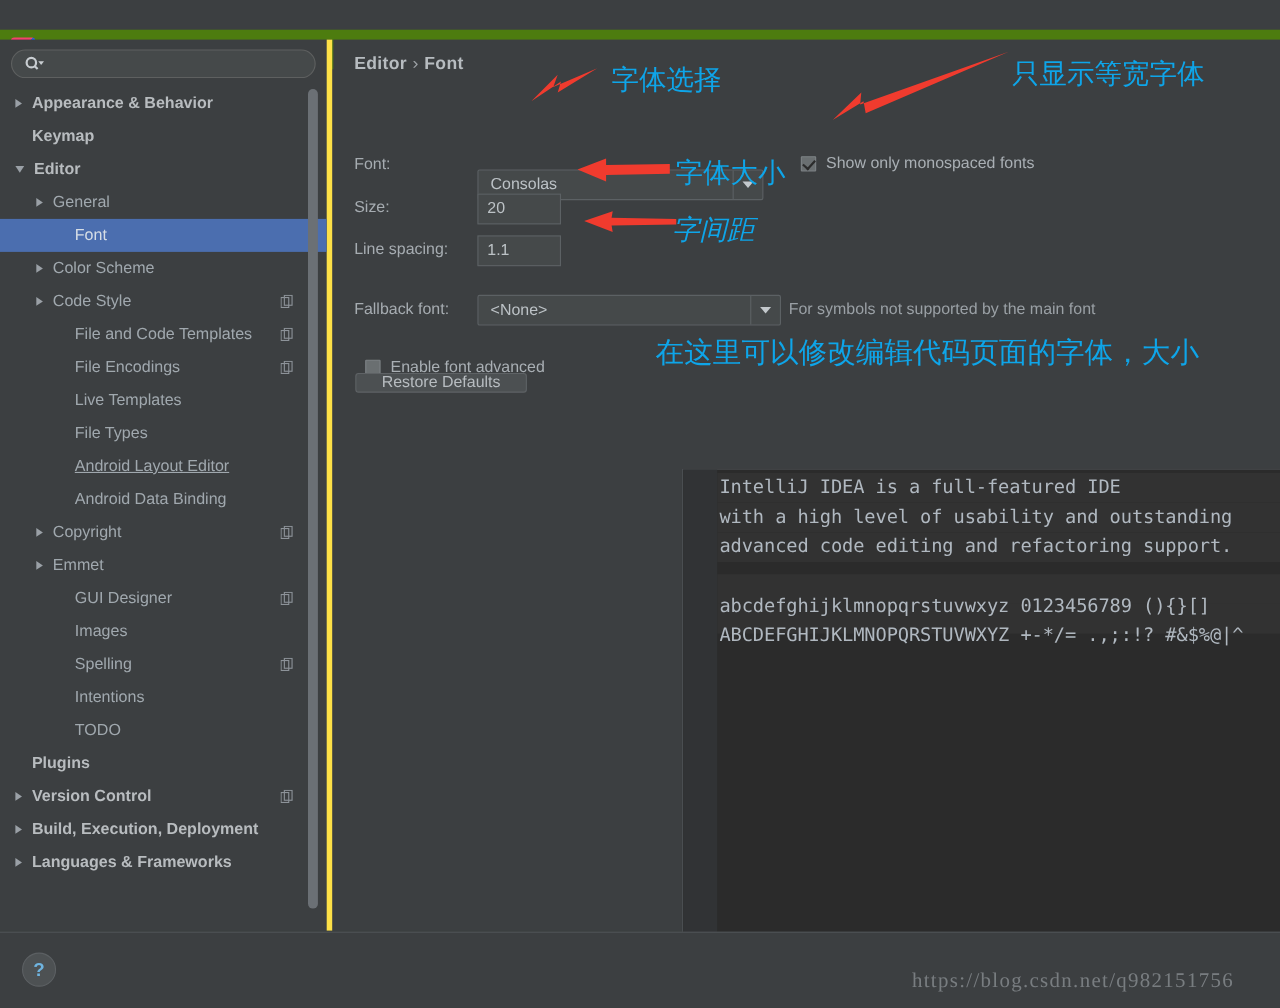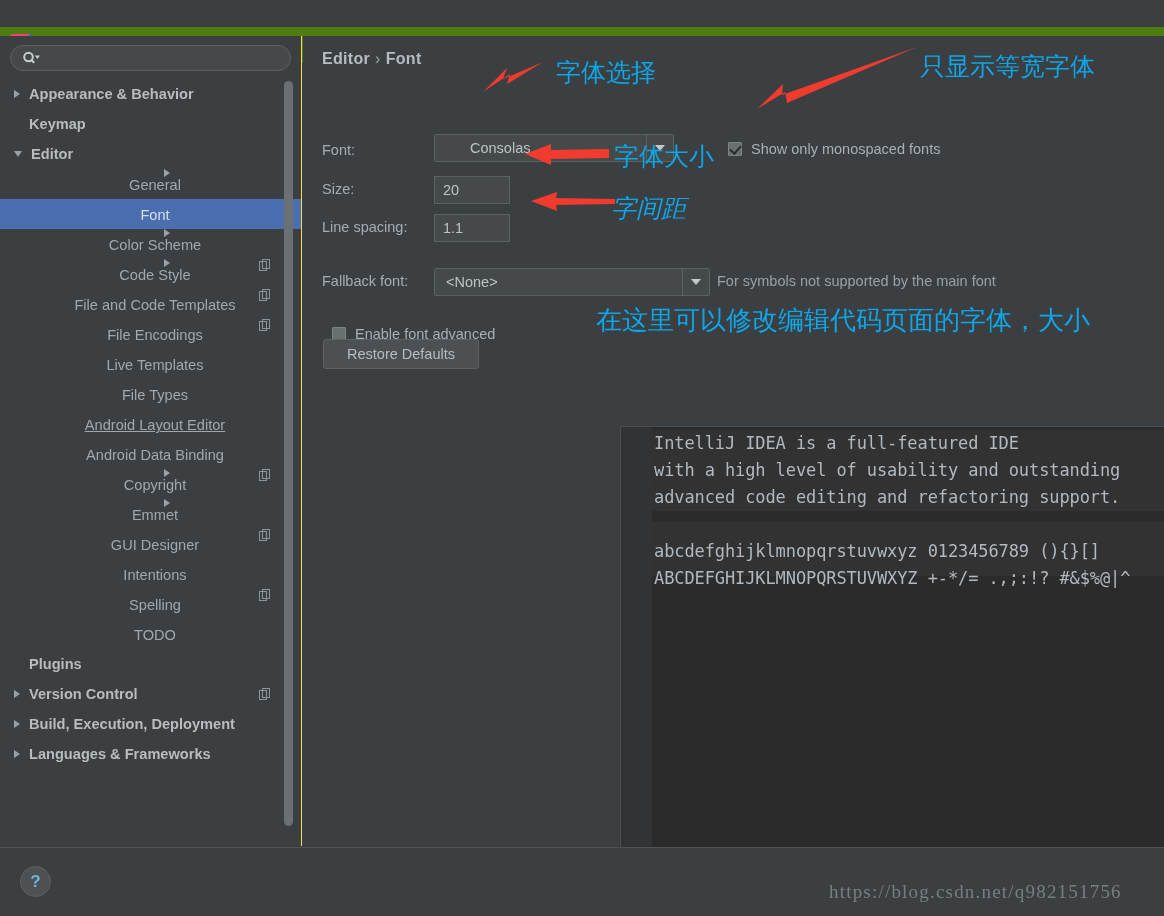--- a/index.html
+++ b/index.html
@@ -47,21 +47,21 @@
     display: flex; align-items: center; justify-content: center;
     color: #ffffff; font-size: 21px; line-height: 1;
     cursor: pointer;
   }
 
   
   .sidebar {
     position: absolute; left: 0; top: 36px;
     width: 302px; height: 810px;
     background: #3c3f41;
-    border-right: 1px solid #fde047;
+    border-right: 5px solid #fde047;
     overflow: hidden;
   }
   .search-wrap { padding: 9px 10px 6px 10px; }
   .search-box {
     height: 26px; border: 1px solid #5e6060; border-radius: 13px;
     background: #45494a; display: flex; align-items: center;
     padding-left: 11px; cursor: text;
   }
   .search-icon { display: flex; align-items: center; }
   .search-icon svg { display: block; }
@@ -71,21 +71,21 @@
     font-family: "Liberation Sans", sans-serif; width: 200px;
   }
 
   .tree { position: relative; padding-top: 2px; }
   .tree-row {
     height: 30px; display: flex; align-items: center;
     color: #a9b7c6; font-size: 14.6px; position: relative;
     cursor: default; white-space: nowrap;
   }
   .tree-row.top    { color: #b8bcbf; font-weight: bold; }
-  .tree-row.child  { color: #a0a8ae; flex-direction: column; }
+  .tree-row.child  { color: #a0a8ae; }
   .tree-row.sel    { background: #4b6eaf; }
   .tree-row.sel .tree-label { color: #d6dee6; }
   .arrow {
     width: 0; height: 0; flex: none;
     border-left: 6px solid #9aa0a6;
     border-top: 4.5px solid transparent;
     border-bottom: 4.5px solid transparent;
   }
   .arrow.down {
     border-left: 4.5px solid transparent;
@@ -166,21 +166,21 @@
     border: solid #2b2b2b; border-width: 0 2px 2px 0;
     transform: rotate(42deg);
   }
   .cbox.empty { background: #6a6f71; }
   .cblabel { color: #a9afb4; font-size: 14.5px; margin-left: 9px; }
 
   .hint {
     position: absolute; color: #9aa0a5; font-size: 14.5px;
   }
   .btn {
-    position: absolute; height: 30px;
+    position: absolute; height: 18px;
     background: #4c5052; border: 1px solid #5e6265; border-radius: 3px;
     color: #b7bcc0; font-size: 14.5px;
     display: flex; align-items: center; justify-content: center;
     cursor: pointer; font-family: "Liberation Sans", sans-serif;
   }
 
   
   .preview {
     position: absolute; left: 317px; top: 390px;
     width: 828px; height: 441px;
@@ -343,31 +343,35 @@
           <span class="tree-label" style="margin-left: 9px;">GUI Designer</span>
           <span class="copy-badge">
             <svg width="12" height="12" viewBox="0 0 12 12">
               <rect x="0.5" y="2.5" width="7" height="9" fill="none" stroke="#8d9399"></rect>
               <rect x="3.5" y="0.5" width="7" height="9" fill="none" stroke="#8d9399"></rect>
             </svg>
           </span>
         </div>
         <div class="tree-row child">
           <i class="arrow hidden" style="margin-left: 53px;"></i>
+          <span class="tree-label" style="margin-left: 9px;">Images</span>
+        </div>
+        <div class="tree-row child">
+          <i class="arrow hidden" style="margin-left: 53px;"></i>
+          <span class="tree-label" style="margin-left: 9px;">Spelling</span>
+          <span class="copy-badge">
+            <svg width="12" height="12" viewBox="0 0 12 12">
+              <rect x="0.5" y="2.5" width="7" height="9" fill="none" stroke="#8d9399"></rect>
+              <rect x="3.5" y="0.5" width="7" height="9" fill="none" stroke="#8d9399"></rect>
+            </svg>
+          </span>
+        </div>
+        <div class="tree-row child">
+          <i class="arrow hidden" style="margin-left: 53px;"></i>
           <span class="tree-label" style="margin-left: 9px;">Intentions</span>
-        </div>
-        <div class="tree-row child">
-          <i class="arrow hidden" style="margin-left: 53px;"></i>
-          <span class="tree-label" style="margin-left: 9px;">Spelling</span>
-          <span class="copy-badge">
-            <svg width="12" height="12" viewBox="0 0 12 12">
-              <rect x="0.5" y="2.5" width="7" height="9" fill="none" stroke="#8d9399"></rect>
-              <rect x="3.5" y="0.5" width="7" height="9" fill="none" stroke="#8d9399"></rect>
-            </svg>
-          </span>
         </div>
         <div class="tree-row child">
           <i class="arrow hidden" style="margin-left: 53px;"></i>
           <span class="tree-label" style="margin-left: 9px;">TODO</span>
         </div>
         <div class="tree-row top">
           <i class="arrow hidden" style="margin-left: 14px;"></i>
           <span class="tree-label" style="margin-left: 9px;">Plugins</span>
         </div>
         <div class="tree-row top">
@@ -393,21 +397,21 @@
     <div class="sb-thumb"></div>
   </div>
 
   <div class="main">
 
     <div class="breadcrumb">
       <span>Editor</span><span class="sep">›</span><span>Font</span>
     </div>
 
     <div class="form-label" style="left:19px; top:106px;">Font:</div>
-    <div class="combo" style="left:131px; top:98px; width:240px;padding-left:24px;">
+    <div class="combo" style="left:131px; top:118px; width:260px;">
       <span class="val">Consolas</span>
       <span class="caret-btn">
           <i class="caret"></i>
         </span>
     </div>
 
     <div class="cbrow" style="left:425px; top:105px;">
       <span class="cbox checked"></span>
       <span class="cblabel">Show only monospaced fonts</span>
     </div>

